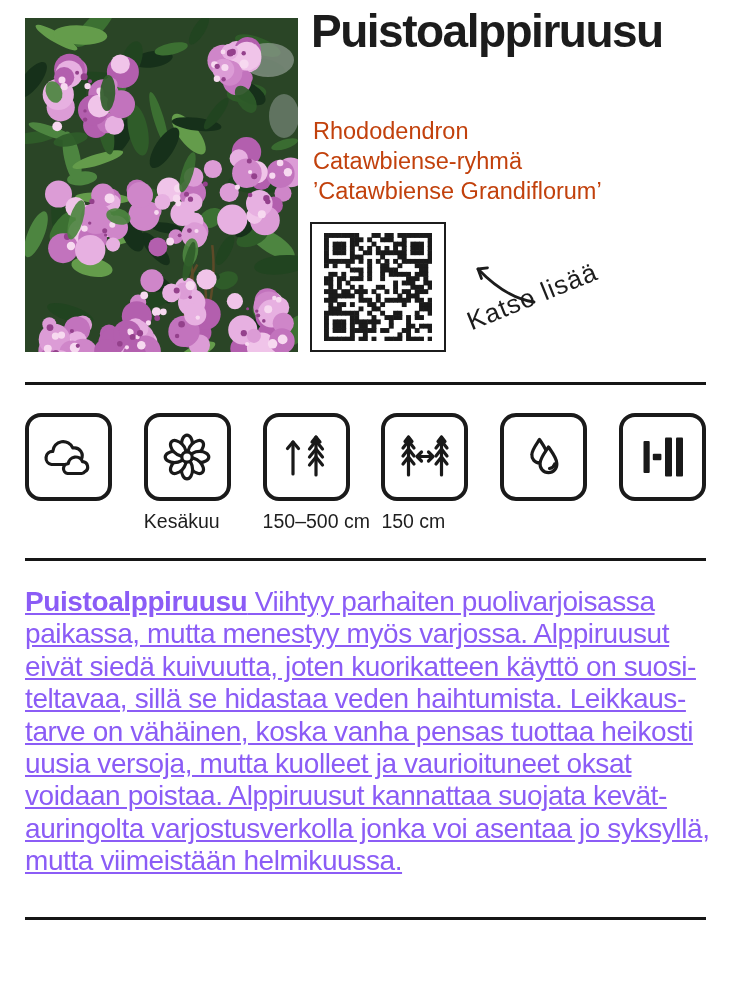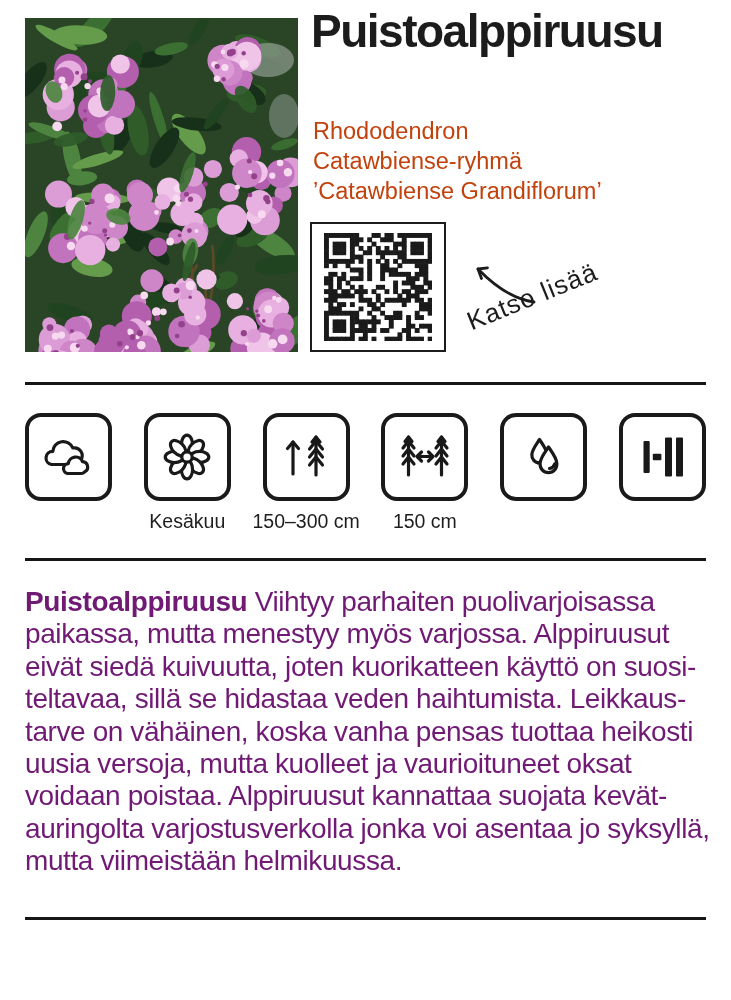--- a/index.html
+++ b/index.html
@@ -10,26 +10,26 @@
          letter-spacing:-1.5px;color:#1c1c1c;white-space:nowrap;}
   .latin{position:absolute;left:313px;top:116px;font-size:23.5px;line-height:30px;color:#c2410c;}
   .qr{position:absolute;left:310px;top:222px;width:136px;height:130px;box-sizing:border-box;
       border:2px solid #1c1c1c;background:#fff;display:flex;align-items:center;justify-content:center;}
   .arrow-svg{position:absolute;left:468px;top:258px;}
   .katso{position:absolute;left:474px;top:306px;font-size:26px;color:#1c1c1c;
          letter-spacing:1px;transform:rotate(-22deg);transform-origin:left bottom;white-space:nowrap;}
   .divider{position:absolute;left:25px;width:681px;height:3px;background:#161616;}
   .d1{top:382px;} .d2{top:558px;} .d3{top:917px;}
   .attr-row{position:absolute;left:25px;top:413px;width:681px;display:flex;justify-content:space-between;}
-  .attr{width:87px;display:flex;flex-direction:column;align-items:center;}
+  .attr{width:87px;display:flex;flex-direction:column;align-items:flex-start;}
   .attr-box{width:87px;height:88px;box-sizing:border-box;border:4px solid #1a1a1a;border-radius:16px;
             background:#fff;display:flex;align-items:center;justify-content:center;}
   .attr-label{margin-top:9px;font-size:19.5px;color:#1e1e1e;white-space:nowrap;text-align:center;}
   .desc{position:absolute;left:25px;top:586px;width:695px;font-size:28px;line-height:32.4px;
-        letter-spacing:-0.4px;color:#701a75;}
+        letter-spacing:-0.4px;color:#8b5cf6;text-decoration:underline;}
   .desc b{font-weight:700;}
   .brand{position:absolute;right:19px;top:948px;font-size:45px;font-weight:bold;font-style:italic;
          letter-spacing:-2px;color:#171717;white-space:nowrap;}
   .brand sup{font-size:13px;font-style:normal;letter-spacing:0;vertical-align:top;line-height:1;position:relative;top:2px;}
   .ic{stroke:#191919;stroke-width:3.2;fill:none;stroke-linecap:round;stroke-linejoin:round;}
   .icf{stroke:#191919;stroke-width:3.2;fill:#fff;stroke-linecap:round;stroke-linejoin:round;}
   .isolid{fill:#191919;stroke:none;}
 </style>
 </head>
 <body>
@@ -743,21 +743,21 @@
         <svg width="56" height="56" viewBox="0 0 56 56">
           <line class="ic" x1="15" y1="45" x2="15" y2="13"></line>
           <polyline class="ic" points="9.5,19.5 15,13 20.5,19.5"></polyline>
           <line class="ic" x1="38" y1="8" x2="38" y2="46"></line>
           <polyline class="ic" points="34,13 38,8 42,13"></polyline>
           <polyline class="ic" points="31.5,20 38,12 44.5,20"></polyline>
           <polyline class="ic" points="31.5,28 38,20 44.5,28"></polyline>
           <polyline class="ic" points="31.5,36 38,28 44.5,36"></polyline>
         </svg>
       </div>
-      <div class="attr-label">150–300 cm</div>
+      <div class="attr-label">150–500 cm</div>
     </div>
 
     <div class="attr">
       <div class="attr-box">
         <svg width="56" height="56" viewBox="0 0 56 56">
           <line class="ic" x1="11.5" y1="8" x2="11.5" y2="46"></line>
           <polyline class="ic" points="8,12.5 11.5,8 15,12.5"></polyline>
           <polyline class="ic" points="6,19 11.5,12 17,19"></polyline>
           <polyline class="ic" points="6,27 11.5,20 17,27"></polyline>
           <polyline class="ic" points="6,35 11.5,28 17,35"></polyline>

